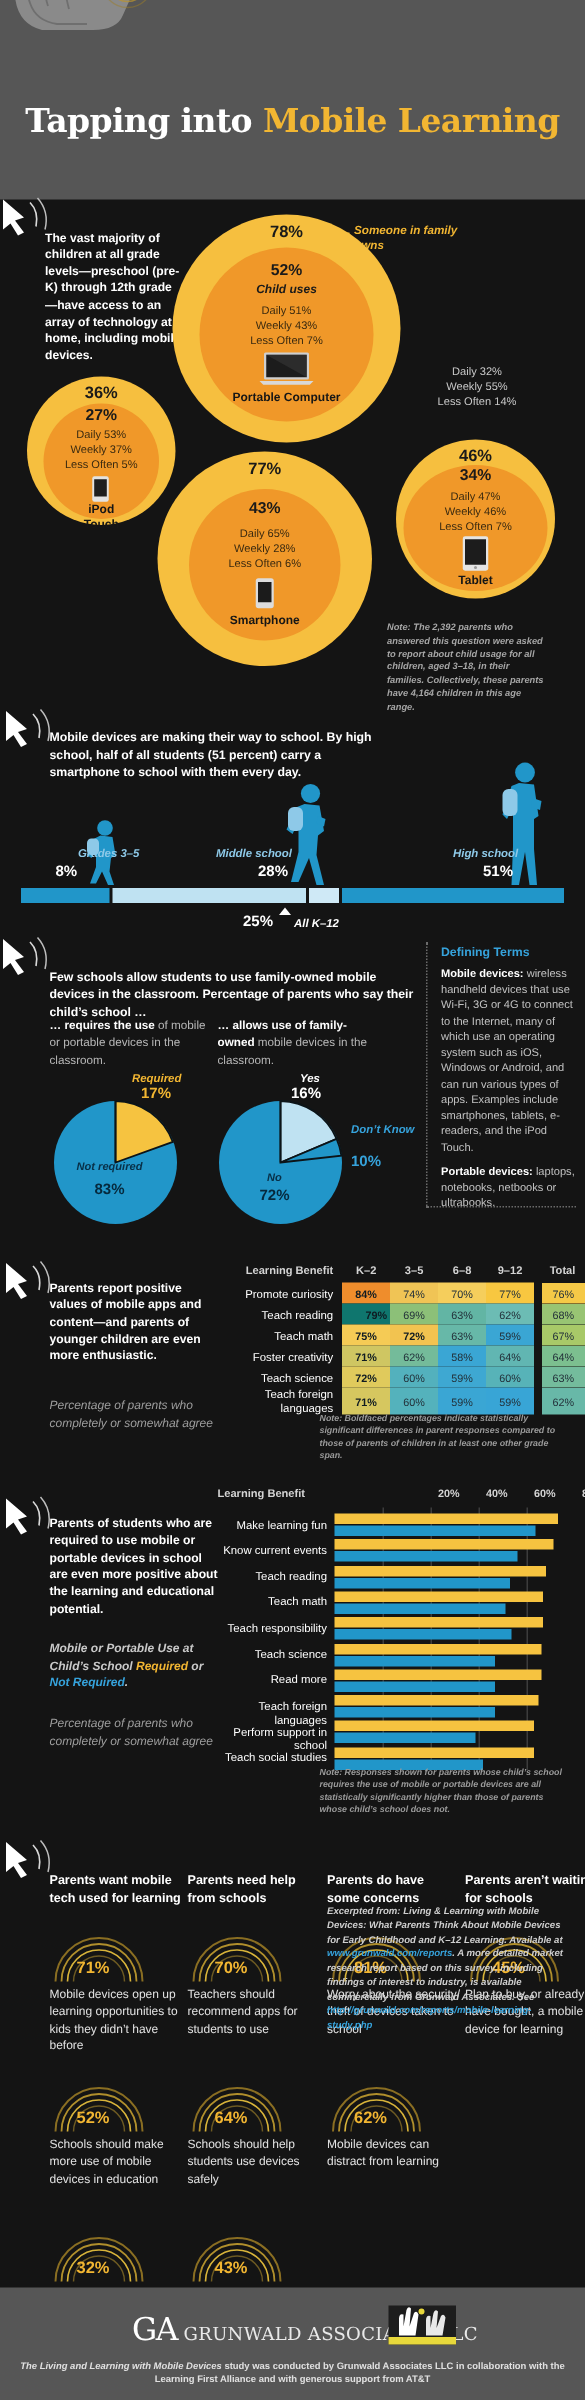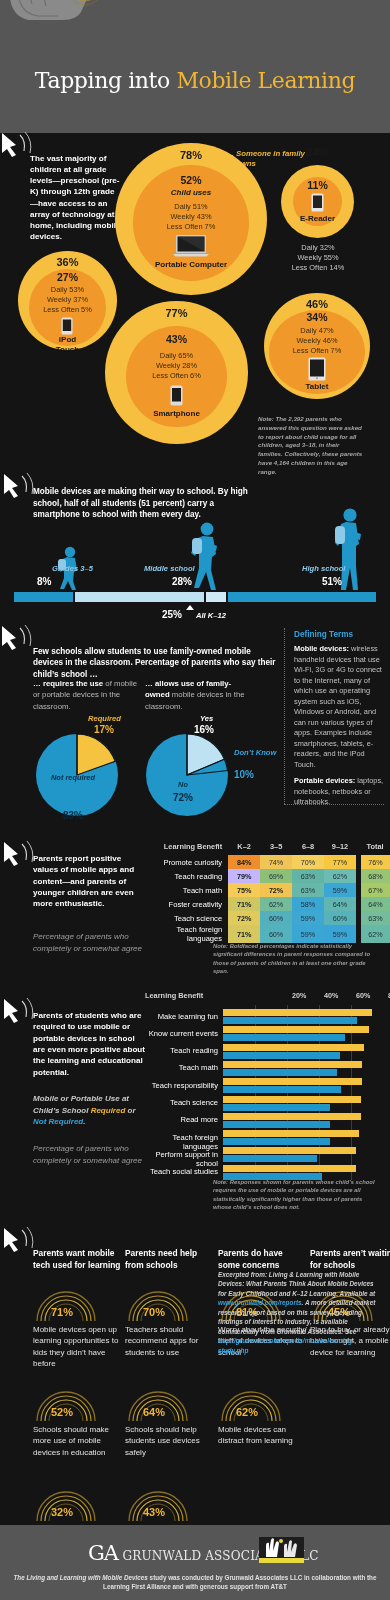--- a/index.html
+++ b/index.html
@@ -14,21 +14,21 @@
   
   .header {
     position: absolute; left: 0; top: 0; width: 390px; height: 133px;
     background: #565656;
     overflow: hidden;
   }
   .hand-big { position: absolute; left: 8px; top: -42px; width: 120px; height: 110px; }
   .title {
     position: absolute; left: 0; top: 68px; width: 390px; text-align: center;
     font-family: "DejaVu Serif", serif;
-    font-weight: normal; font-size: 22px; letter-spacing: -0.4px;
+    font-weight: bold; font-size: 22px; letter-spacing: -0.4px;
     color: #ffffff; white-space: nowrap;
   }
   .title .hl { color: #f2b632; }
   .subtitle {
     position: absolute; left: 0; top: 103px; width: 390px; text-align: center;
     font-size: 9.2px; color: #c9c9c9; letter-spacing: 0.1px;
   }
 
   
   .cursor { position: absolute; width: 34px; height: 30px; pointer-events: none; }
@@ -207,31 +207,20 @@
         <svg class="dev" style="left:39px; top:69px;" width="38" height="24" viewBox="0 0 38 24">
           <rect x="4" y="1" width="30" height="18" rx="1" fill="#cfcfcf"></rect>
           <rect x="5.5" y="2.5" width="27" height="15" fill="#1c1c1c"></rect>
           <path d="M5.5 2.5 L 32.5 2.5 L 32.5 17.5 Z" fill="#3a3a3a" opacity="0.55"></path>
           <path d="M1 20 L 37 20 L 34.5 22.5 L 3.5 22.5 Z" fill="#d8d8d8"></path>
         </svg>
         <div class="b-name" style="top:95px;">Portable Computer</div>
       </div>
     </div>
 
-    <div class="bubble" style="left:281px; top:32px; width:73px; height:73px;">
-      <div class="b-outer-pct" style="top:-19px;">24%</div>
-      <div class="bubble-in" style="left:12px; top:12px; width:49px; height:49px;">
-        <div class="b-inner-pct" style="top:2px;">11%</div>
-        <svg class="dev" style="left:18px; top:16px;" width="13" height="19" viewBox="0 0 13 19">
-          <rect x="0.5" y="0.5" width="12" height="18" rx="1.6" fill="#e6e6e6"></rect>
-          <rect x="2" y="2.5" width="9" height="12.5" fill="#232323"></rect>
-        </svg>
-        <div class="b-name" style="top:37px;">E-Reader</div>
-      </div>
-    </div>
     <div class="b-stats" style="left:276px; top:110px; width:84px; color:#c8c8c8;">
       <div>Daily 32%</div>
         <div>Weekly 55%</div>
         <div>Less Often 14%</div>
     </div>
 
     <div class="bubble" style="left:18px; top:118px; width:99px; height:99px;">
       <div class="b-outer-pct" style="top:5px;">36%</div>
       <div class="bubble-in" style="left:11px; top:18px; width:77px; height:77px;">
         <div class="b-inner-pct" style="top:2px;">27%</div>
@@ -348,21 +337,21 @@
     </div>
 
     <div class="pie-cap-it" style="left:88px; top:96px; color:#f2b632;">Required</div>
     <div class="pie-cap-pct" style="left:94px; top:106px; color:#f2b632;">17%</div>
     <svg class="pie-wrap" style="left:35px; top:115px;" width="84" height="84" viewBox="0 0 84 84">
       <circle cx="42" cy="42" r="41" fill="#2196c9"></circle>
       <path d="M42 42 L 42 1 A 41 41 0 0 1 80.2 28.3 Z" fill="#f6c340" stroke="#0c1418" stroke-width="1.2"></path>
       <line x1="42" y1="42" x2="42" y2="1" stroke="#0c1418" stroke-width="1.2"></line>
     </svg>
     <div class="pie-in-lbl" style="left:42px; top:155px; width:62px;">Not required</div>
-    <div class="pie-in-pct" style="left:42px; top:192px; width:62px;">83%</div>
+    <div class="pie-in-pct" style="left:42px; top:170px; width:62px;">83%</div>
 
     <div class="pie-cap-it" style="left:200px; top:96px; color:#ffffff;">Yes</div>
     <div class="pie-cap-pct" style="left:194px; top:106px; color:#ffffff;">16%</div>
     <svg class="pie-wrap" style="left:145px; top:115px;" width="84" height="84" viewBox="0 0 84 84">
       <circle cx="42" cy="42" r="41" fill="#2196c9"></circle>
       <path d="M42 42 L 42 1 A 41 41 0 0 1 79.4 26.3 Z" fill="#bfe2f2" stroke="#0c1418" stroke-width="1.2"></path>
       <path d="M42 42 L 79.4 26.3 A 41 41 0 0 1 82.6 37.5 Z" fill="#2196c9" stroke="#0c1418" stroke-width="1.2"></path>
       <line x1="42" y1="42" x2="42" y2="1" stroke="#0c1418" stroke-width="1.2"></line>
     </svg>
     <div class="pie-cap-it" style="left:234px; top:130px; width:52px; color:#36a3dc; text-align:left;">Don’t Know</div>
@@ -402,21 +391,21 @@
           <tr>
             <td class="lbl">Promote curiosity</td>
             <td class="bold" style="background: rgb(239, 141, 44);">84%</td>
             <td style="background: rgb(240, 196, 85);">74%</td>
             <td style="background: rgb(245, 206, 92);">70%</td>
             <td style="background: rgb(248, 199, 64);">77%</td>
             <td style="background: padding-box rgb(245, 201, 71); border-left: 5px solid rgb(20, 20, 20);">76%</td>
           </tr>
           <tr>
             <td class="lbl">Teach reading</td>
-            <td class="bold" style="background: #c4b5fd;">79%</td>
+            <td class="bold" style="background: #0f766e; text-align: right;">79%</td>
             <td style="background: rgb(140, 192, 120);">69%</td>
             <td style="background: rgb(98, 181, 164);">63%</td>
             <td style="background: rgb(108, 188, 180);">62%</td>
             <td style="background: padding-box rgb(152, 196, 115); border-left: 5px solid rgb(20, 20, 20);">68%</td>
           </tr>
           <tr>
             <td class="lbl">Teach math</td>
             <td class="bold" style="background: rgb(245, 203, 85);">75%</td>
             <td class="bold" style="background: rgb(242, 195, 80);">72%</td>
             <td style="background: rgb(103, 184, 168);">63%</td>

